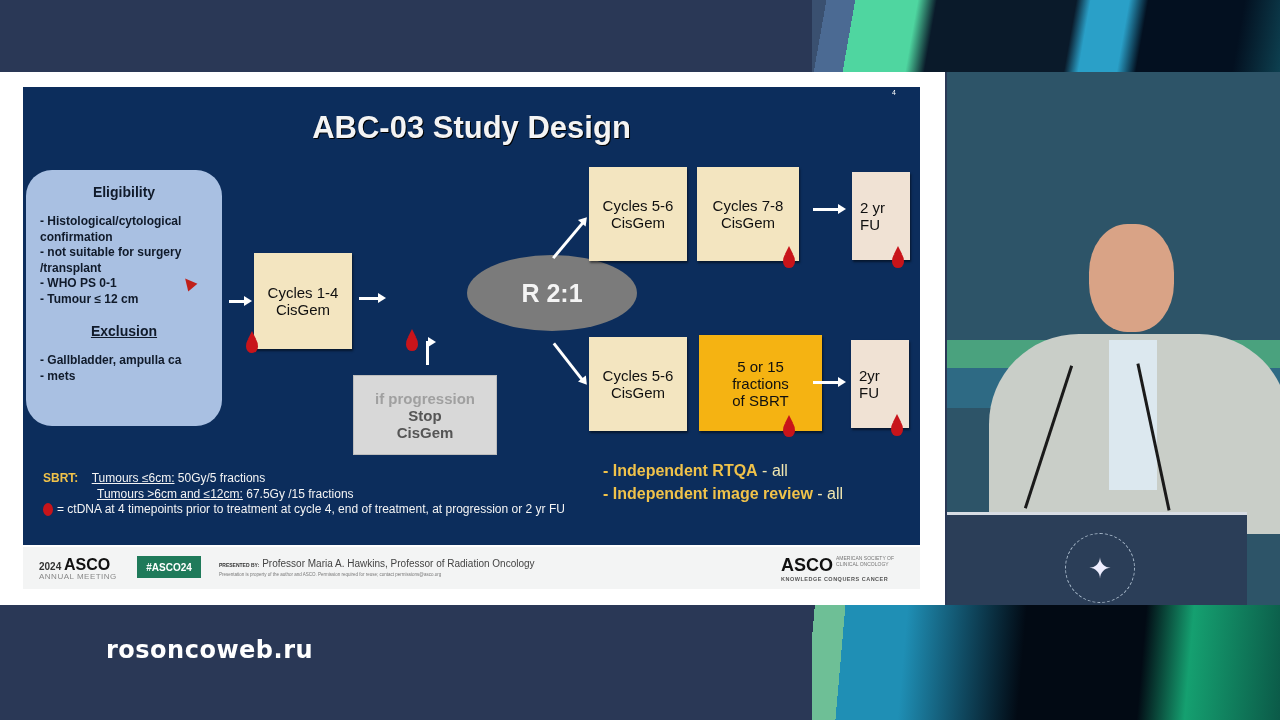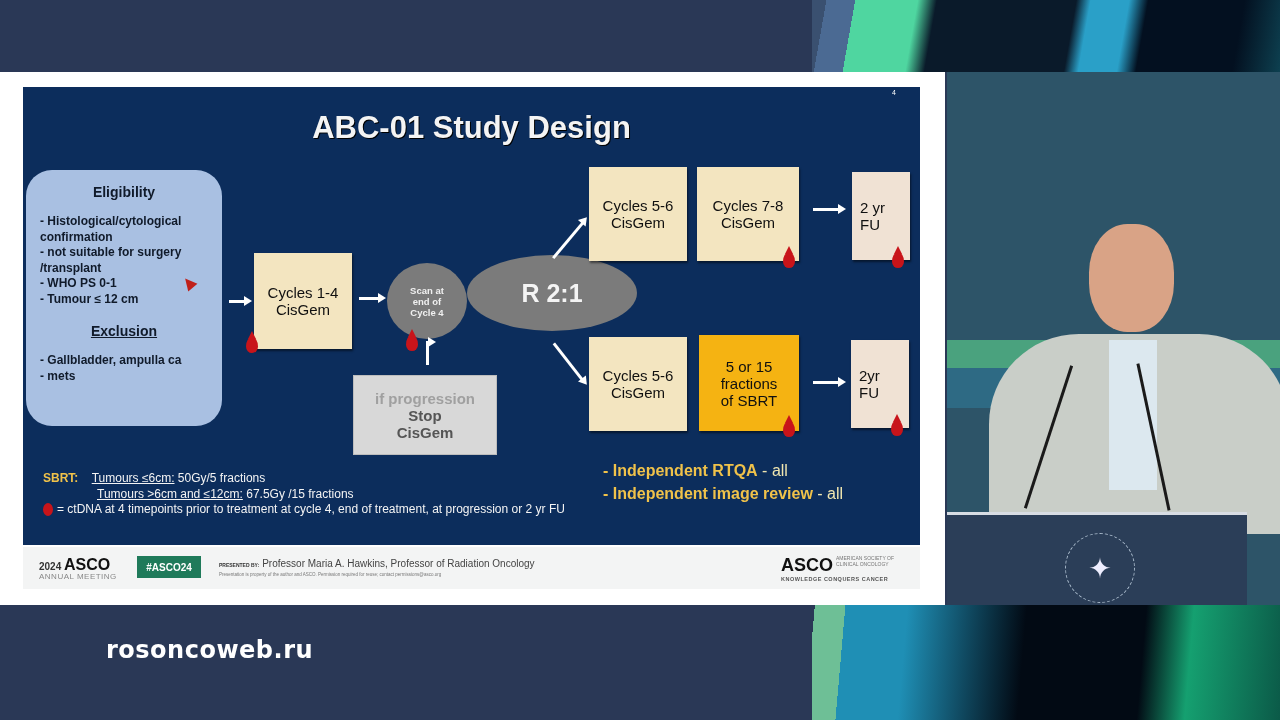--- a/index.html
+++ b/index.html
@@ -77,21 +77,21 @@
 </head>
 <body>
 
 <div class="stage">
   <div class="deco-top"></div>
   <div class="deco-bottom"></div>
 
   <div class="slide-frame">
     <div class="slide">
       <div class="slide-num">4</div>
-      <div class="slide-title">ABC-01 Study Design</div>
+      <div class="slide-title">ABC-03 Study Design</div>
 
       <div class="elig-box">
         <div class="hdr">Eligibility</div>
         <div class="item">- Histological/cytological confirmation</div>
         <div class="item">- not suitable for surgery /transplant</div>
         <div class="item">- WHO PS 0-1</div>
         <div class="item">- Tumour ≤ 12 cm</div>
         <div class="hdr2">Exclusion</div>
         <div class="item">- Gallbladder, ampulla ca</div>
         <div class="item">- mets</div>
@@ -101,25 +101,20 @@
       <div class="arrow" style="left:206px; top:213px; width:16px;"></div>
 
       <div class="box" style="left:231px; top:166px; width:98px; height:96px; font-size:15px;">
         <span>Cycles 1-4</span>
         <span>CisGem</span>
       </div>
       <div class="drop" style="left:223px; top:250px;"></div>
 
       <div class="arrow" style="left:336px; top:210px; width:20px;"></div>
 
-      <div class="scan">
-        <span>Scan at</span>
-        <span>end of</span>
-        <span>Cycle 4</span>
-      </div>
       <div class="drop" style="left:383px; top:248px;"></div>
 
       <div class="arrow" style="left:403px; top:254px; width:3px; height:24px;"></div>
 
       <div class="rand">R 2:1</div>
 
       <div class="prog">
         <span class="muted">if progression</span>
         <span>Stop</span>
         <span>CisGem</span>
@@ -141,21 +136,21 @@
       <div class="box" style="left:829px; top:85px; width:58px; height:88px; font-size:15px; align-items:flex-start; padding-left:8px; background:#f0e2d4;">
         <span>2 yr</span>
         <span>FU</span>
       </div>
       <div class="drop" style="left:869px; top:165px;"></div>
 
       <div class="box" style="left:566px; top:250px; width:98px; height:94px; font-size:15px;">
         <span>Cycles 5-6</span>
         <span>CisGem</span>
       </div>
-      <div class="box" style="left:676px; top:248px; width:100px; height:96px; font-size:15px; background:#f5b312;">
+      <div class="box" style="left:676px; top:248px; width:123px; height:96px; font-size:15px; background:#f5b312;">
         <span>5 or 15</span>
         <span>fractions</span>
         <span>of SBRT</span>
       </div>
       <div class="drop" style="left:760px; top:334px;"></div>
       <div class="arrow" style="left:790px; top:294px; width:26px;"></div>
       <div class="box" style="left:828px; top:253px; width:58px; height:88px; font-size:15px; align-items:flex-start; padding-left:8px; background:#f0e2d4;">
         <span>2yr</span>
         <span>FU</span>
       </div>

